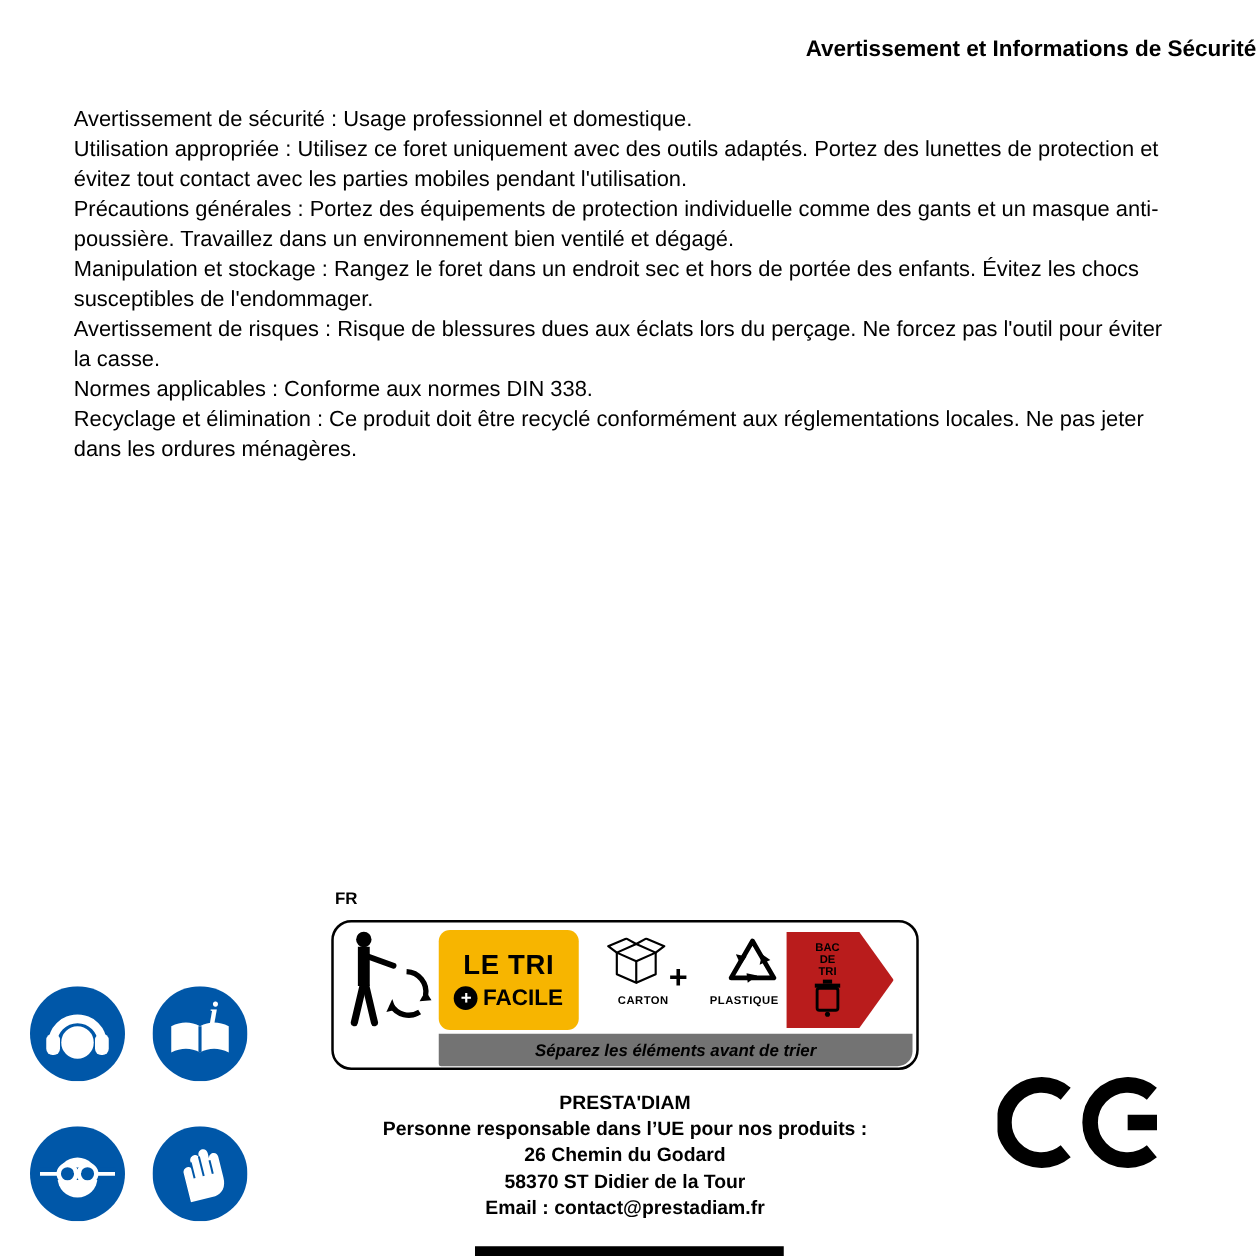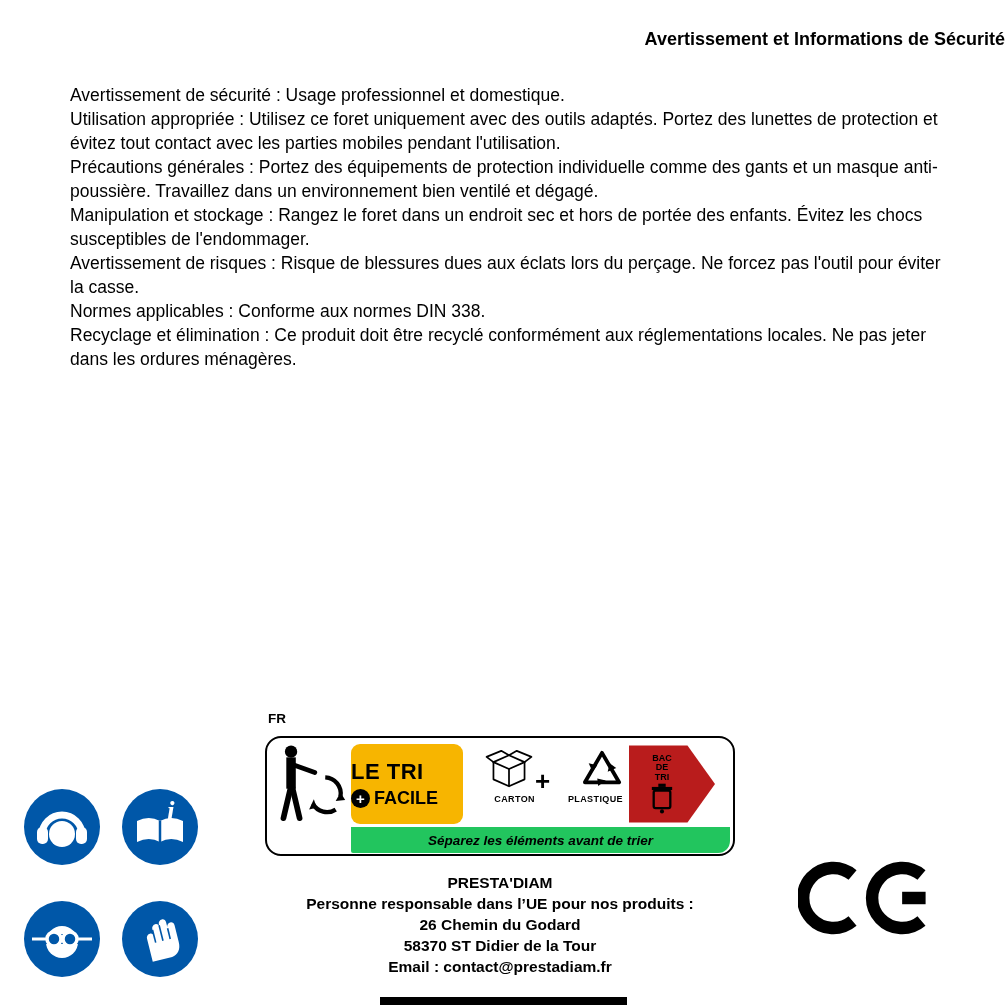--- a/index.html
+++ b/index.html
@@ -2,48 +2,48 @@
 <html><head>
 <meta charset="utf-8">
 <style>
   html,body{margin:0;padding:0;background:#fff;}
   body{width:1005px;height:1005px;position:relative;overflow:hidden;
        font-family:"Liberation Sans",sans-serif;color:#000;}
 
   .page-title{position:absolute;top:29px;left:0;width:100%;text-align:right;
               font-size:18px;font-weight:bold;}
 
-  .body-text{position:absolute;left:70px;top:83px;width:878px;
+  .body-text{position:absolute;left:59px;top:83px;width:878px;
              font-size:17.5px;line-height:24px;}
   .body-text p{margin:0;}
 
   
   .fr-code{position:absolute;left:268px;top:711px;font-size:13.5px;font-weight:bold;}
   .tri-label{position:absolute;left:265px;top:736px;width:470px;height:120px;
              border:2.5px solid #000;border-radius:16px;background:#fff;box-sizing:border-box;}
   .triman{position:absolute;left:6px;top:5px;width:76px;height:80px;}
   .tri-yellow-block{position:absolute;left:84px;top:6px;width:112px;height:80px;
                     background:#F7B500;border-radius:9px;display:flex;flex-direction:column;
-                    align-items:flex-start;justify-content:center;gap:3px;}
+                    align-items:center;justify-content:center;gap:3px;}
   .le-tri{font-size:22px;font-weight:bold;letter-spacing:.5px;}
   .facile-row{display:flex;align-items:center;gap:4px;}
   .plus-circle{width:19px;height:19px;border-radius:50%;background:#000;color:#fff;
                font-weight:bold;font-size:15px;line-height:19px;text-align:center;}
   .facile{font-size:18px;font-weight:bold;}
   .material{position:absolute;top:12px;text-align:right;}
   .material .mat-label{font-size:9px;font-weight:bold;letter-spacing:.4px;margin-top:2px;}
   .mat-carton{left:202px;width:66px;}
   .mat-plastique{left:290px;width:66px;}
   .mat-plus{position:absolute;left:268px;top:28px;font-size:26px;font-weight:bold;}
   .bin-tag{position:absolute;left:362px;top:6px;width:86px;height:80px;background:#b91c1c;
            clip-path:polygon(0% 2%,68% 2%,100% 50%,68% 98%,0% 98%);
            display:flex;flex-direction:column;align-items:center;justify-content:center;
            padding-right:20px;box-sizing:border-box;}
   .bin-tag .bin-word{font-size:9px;font-weight:bold;line-height:9.5px;}
-  .tagline-strip{position:absolute;left:84px;top:89px;width:379px;height:26px;background:#22c55e;
+  .tagline-strip{position:absolute;left:84px;top:89px;width:379px;height:26px;background:#737373;
                  border-radius:0 0 12px 2px;display:flex;align-items:center;justify-content:center;
                  font-style:italic;font-weight:bold;font-size:13.5px;}
 
   
   .safety-grid{position:absolute;left:24px;top:789px;display:grid;
                grid-template-columns:76px 76px;grid-column-gap:22px;grid-row-gap:36px;}
   .safety-grid svg{display:block;}
 
   
   .address{position:absolute;left:235px;top:872px;width:530px;text-align:center;

